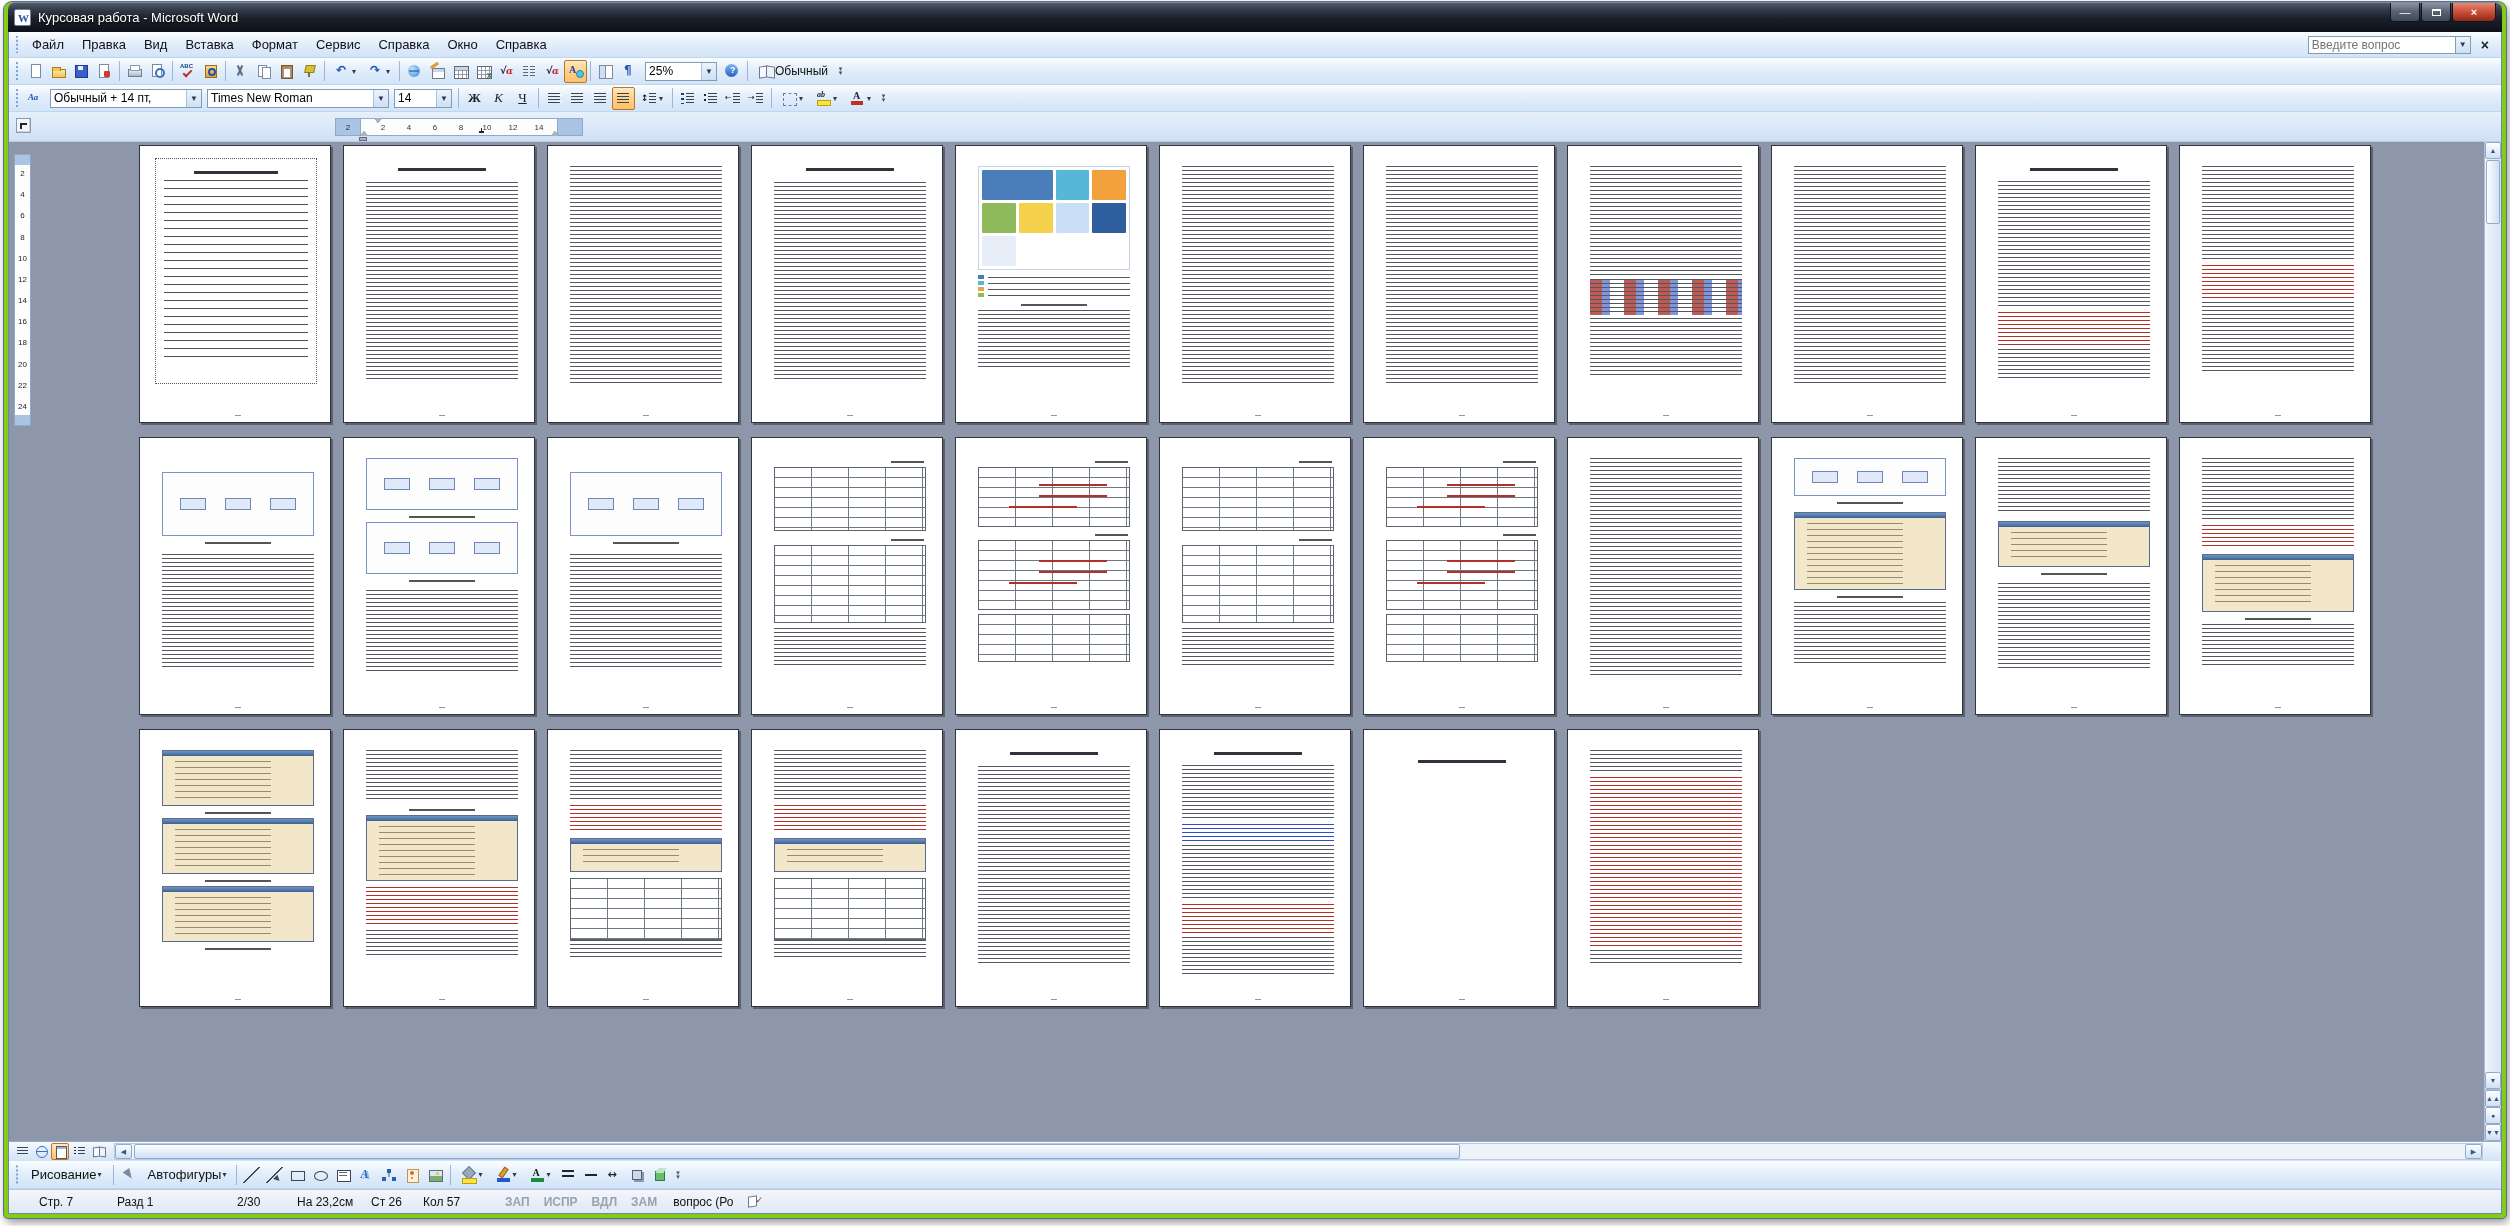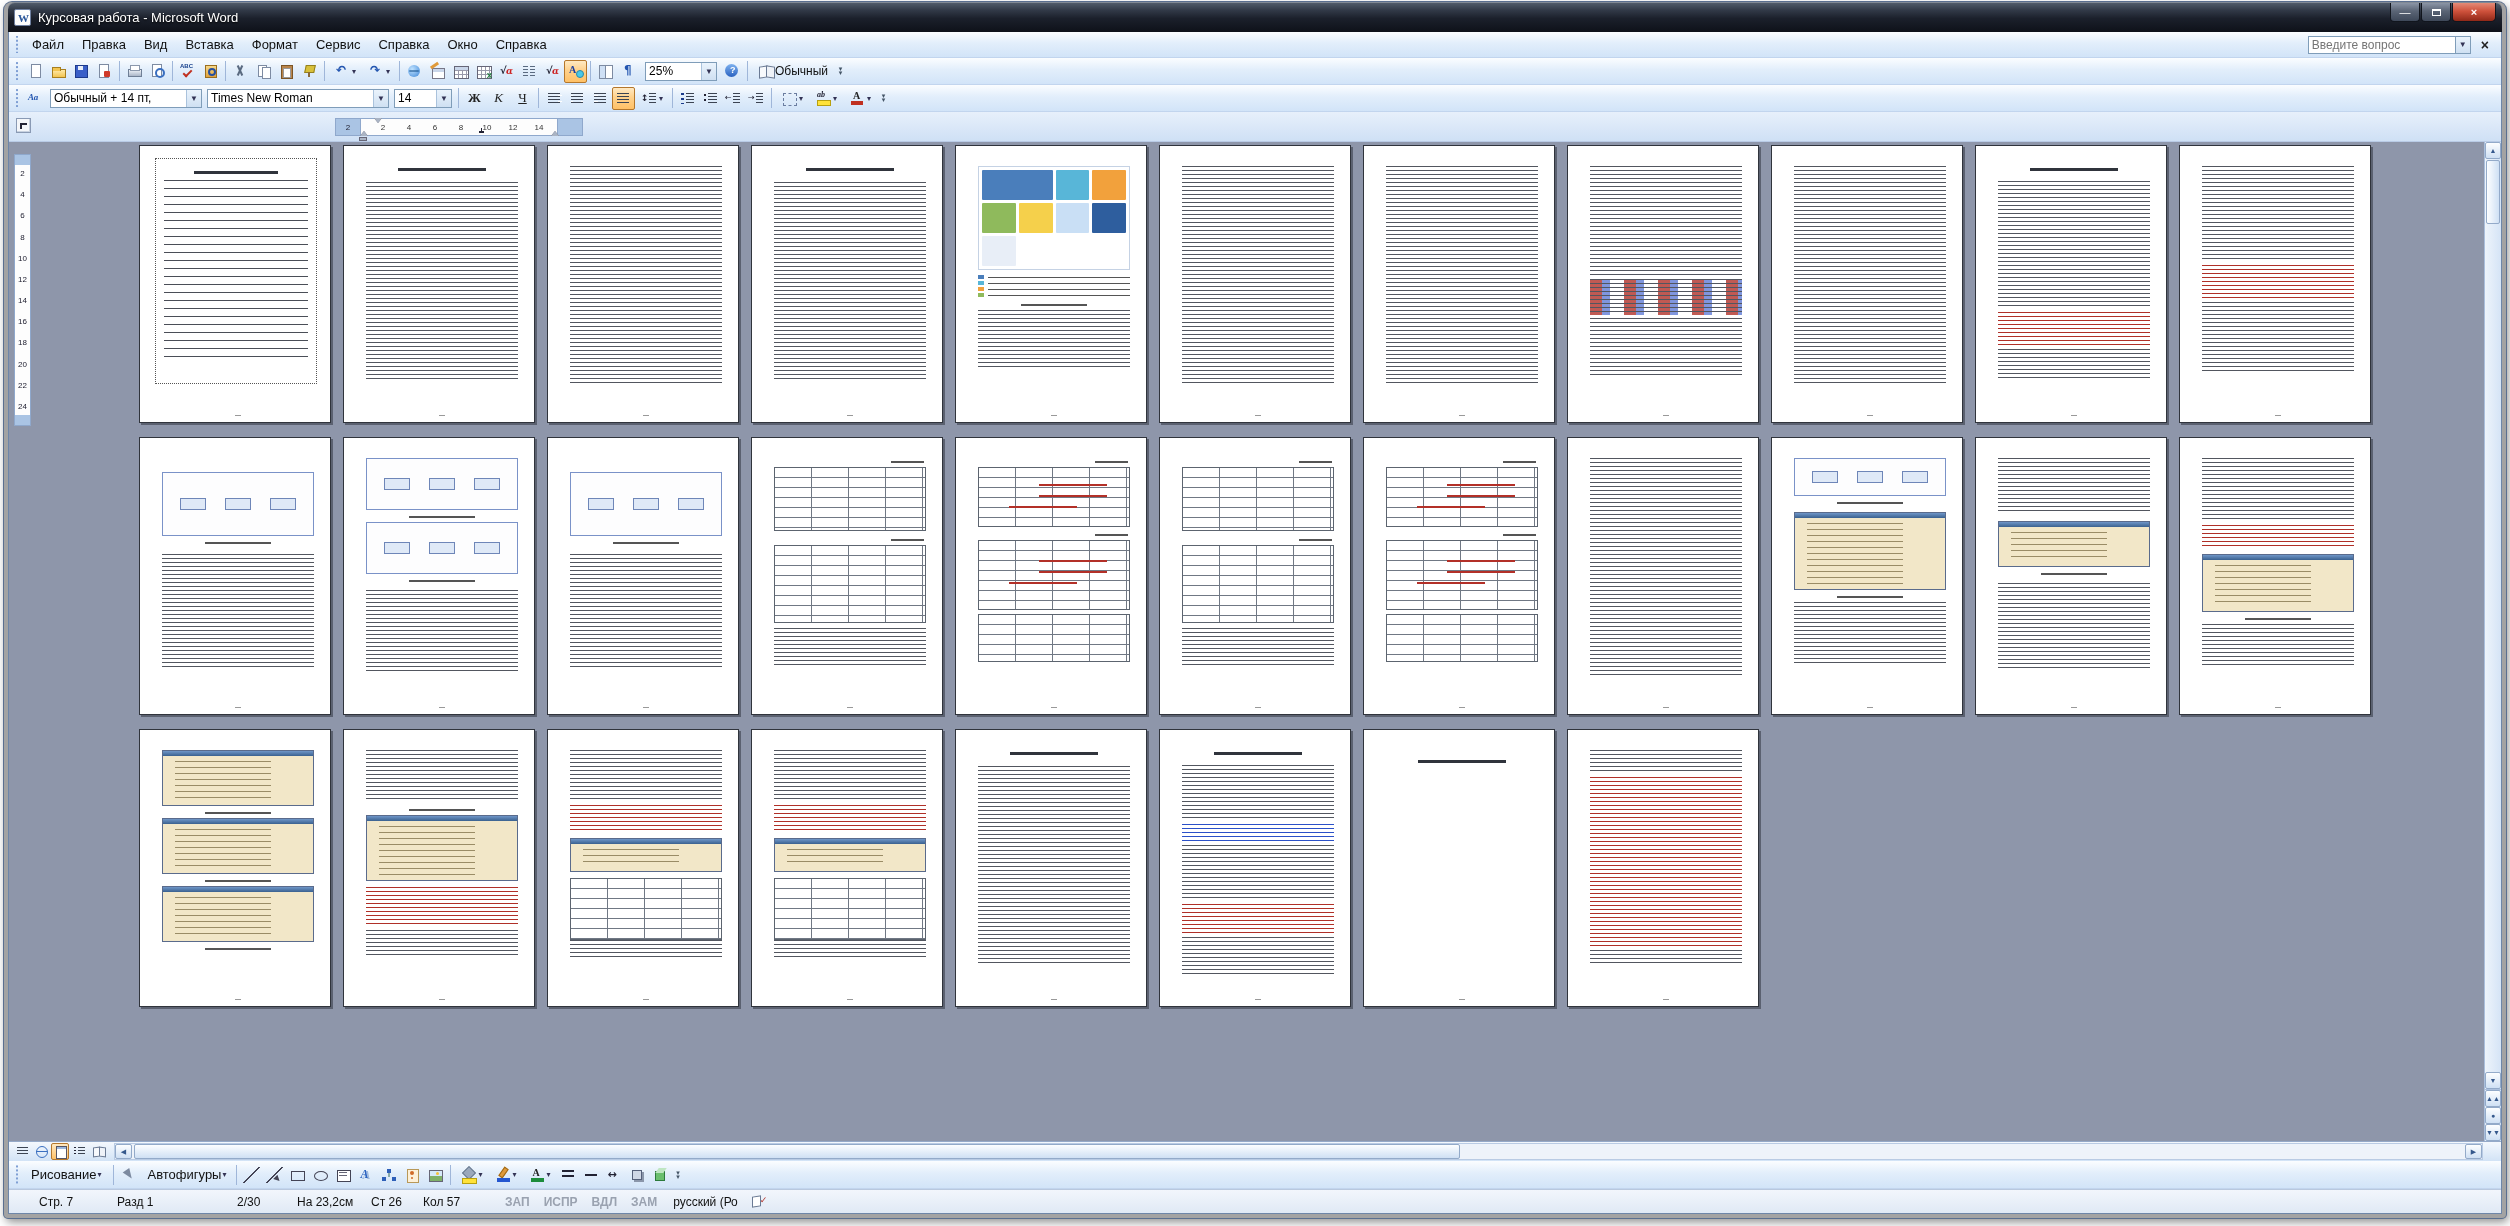--- a/index.html
+++ b/index.html
@@ -1,21 +1,21 @@
 <!DOCTYPE html>
 <html><head>
 <meta charset="utf-8">
 <style>
   html,body{margin:0;padding:0}
   body{width:2510px;height:1226px;background:#fff;font-family:"Liberation Sans",sans-serif;position:relative;overflow:hidden}
   *{box-sizing:border-box}
   button{font-family:"Liberation Sans",sans-serif;background:none;border:1px solid transparent;padding:0;cursor:default}
 
   
-  .win{position:absolute;inset:2px 4px 8px 4px;border-radius:8px 8px 4px 4px;background:#a3a3a3;
+  .win{position:absolute;inset:2px 4px 8px 4px;border-radius:8px 8px 4px 4px;background:#84cc16;
        box-shadow:0 0 0 1px #5a6f90,2px 4px 10px rgba(0,0,0,.45);padding:0 4px 4px}
   .titlebar{height:30px;margin:0 0;border-radius:7px 7px 0 0;display:flex;align-items:center;padding:0 6px;
        background:linear-gradient(180deg,#55606f 0%,#313947 28%,#1b202b 55%,#0e1119 100%);
        box-shadow:inset 0 1px 0 rgba(255,255,255,.28)}
   .title-text{color:#fff;font-size:13px;margin-left:7px;text-shadow:0 1px 2px #000}
   .winbtns{margin-left:auto;display:flex;align-self:flex-start;margin-top:1px}
   .wb{width:30px;height:19px;border:1px solid #11151d;border-top:none;border-radius:0 0 4px 4px;margin-left:1px;
       background:linear-gradient(#8b95a6,#5a6475 45%,#3e4859);color:#fff;font-size:11px;line-height:17px;text-align:center}
   .wb.close{width:44px;background:linear-gradient(#e38b77,#cf523c 45%,#8f2818);border-radius:0 0 5px 4px;font-weight:bold}
   .wb .maxglyph{display:inline-block;width:9px;height:7px;border:1px solid #fff;border-top-width:2px;margin-top:5px}
@@ -865,18 +865,18 @@
       <span class="st" style="width:60px">2/30</span>
       <span class="st" style="width:74px">На 23,2см</span>
       <span class="st" style="width:52px">Ст 26</span>
       <span class="st" style="width:82px">Кол 57</span>
       <span id="status-modes" style="display:flex;gap:14px">
           <span class="st dim">ЗАП</span>
           <span class="st dim">ИСПР</span>
           <span class="st dim">ВДЛ</span>
           <span class="st dim">ЗАМ</span>
         </span>
-      <span class="st" style="margin-left:16px">русский (Ро</span>
+      <span class="st" style="margin-left:16px">вопрос (Ро</span>
       <span class="spellbook"></span>
     </div>
 
   </div>
 </div>
 
 </body></html>

